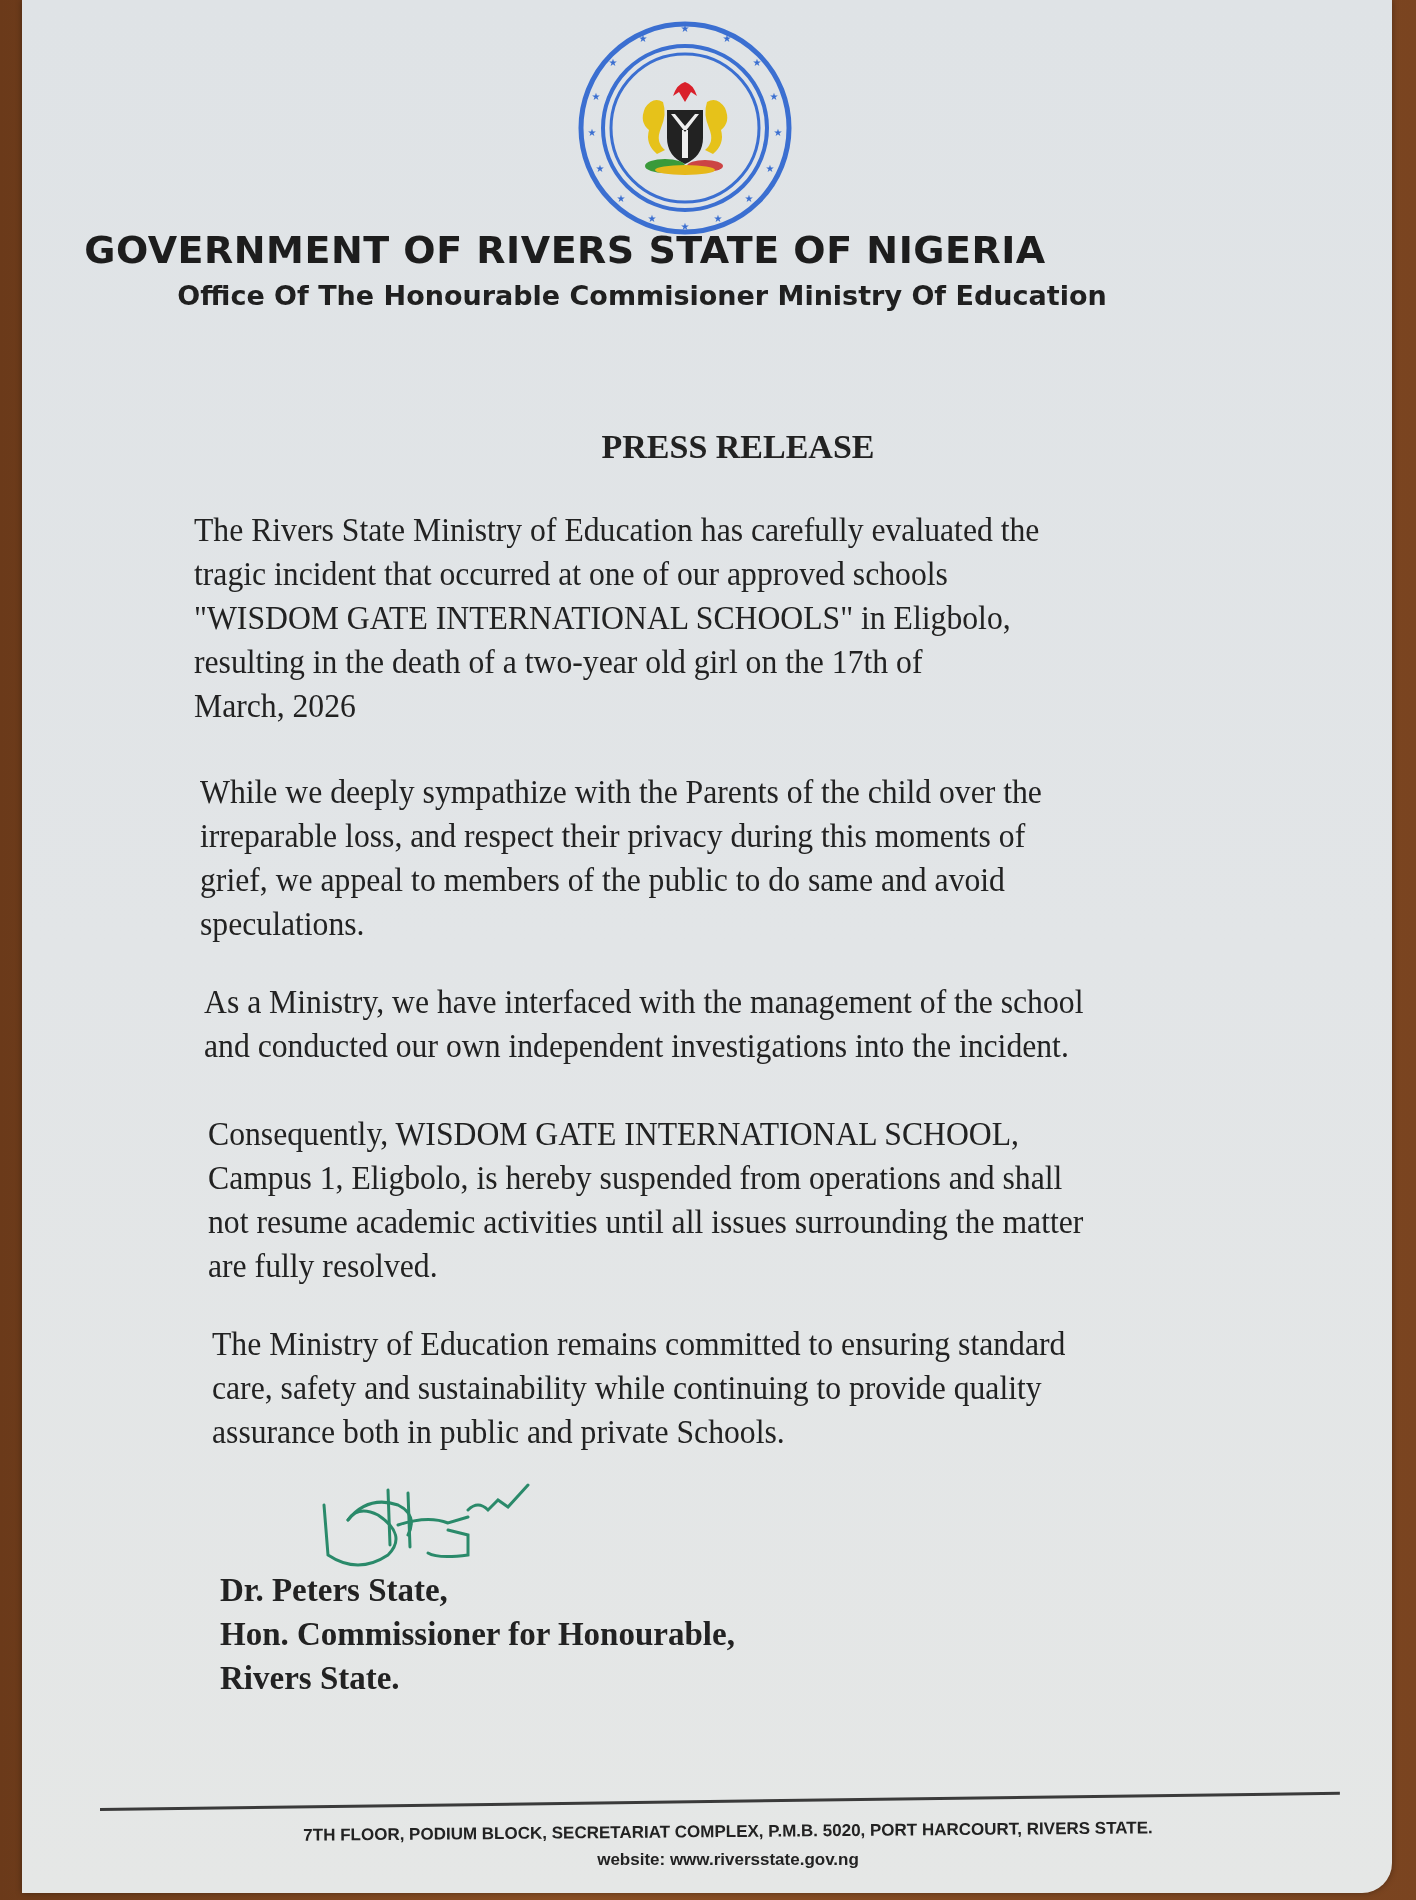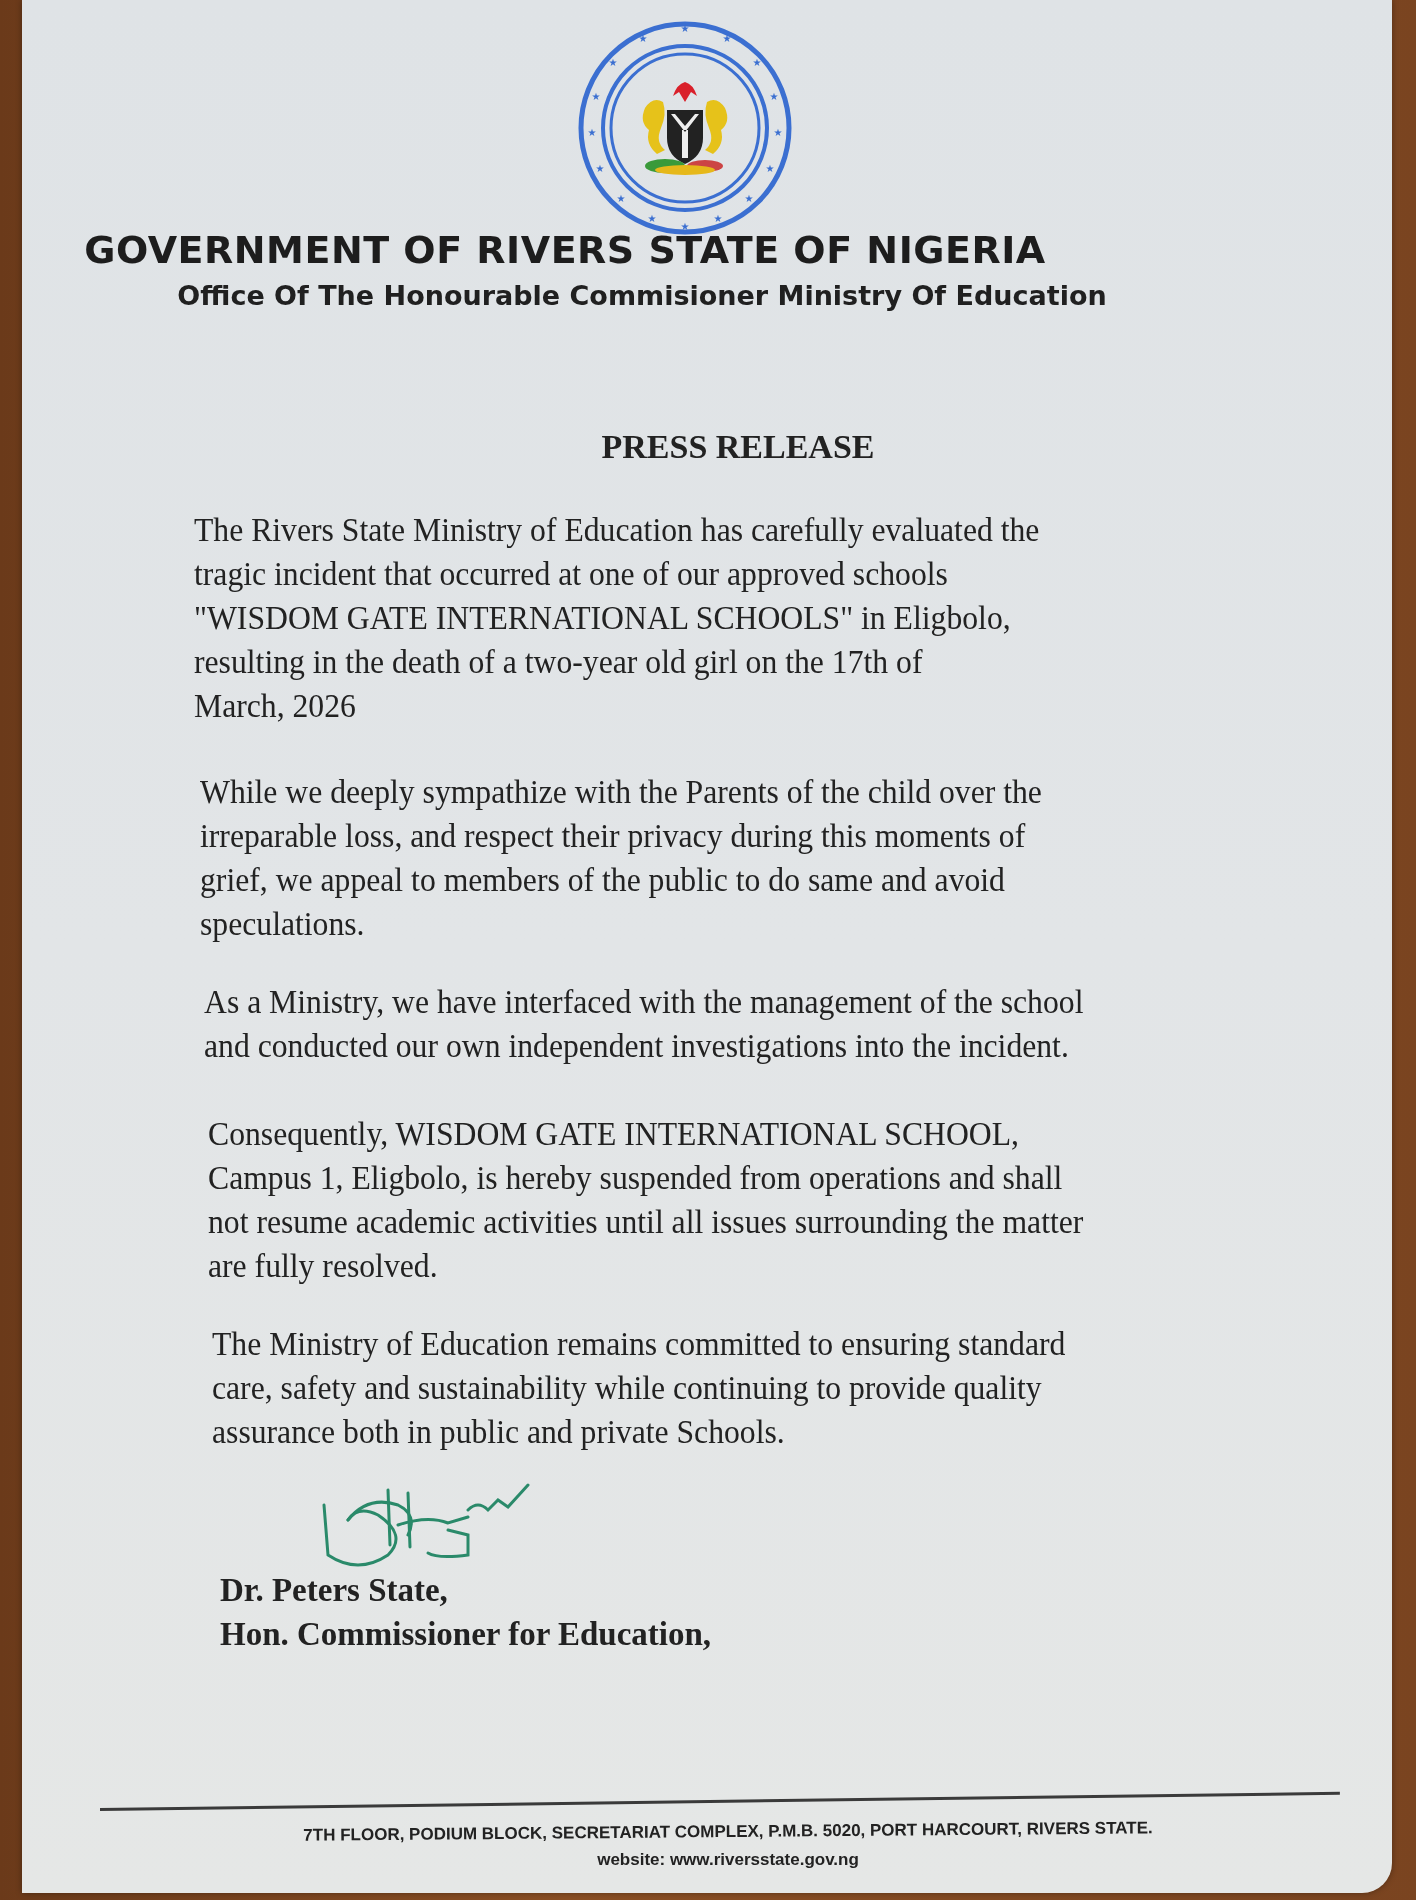--- a/index.html
+++ b/index.html
@@ -147,18 +147,19 @@
     <path d="M30 45 Q50 20 80 30 Q100 40 90 60"></path>
     <path d="M70 15 L72 70 M90 18 L92 72"></path>
     <path d="M80 50 Q110 40 130 48 L150 42"></path>
     <path d="M130 55 L150 60 L150 80 Q120 84 110 78"></path>
     <path d="M150 35 Q160 25 170 35 L180 25 L190 32 L210 10"></path>
   </g>
 </svg>
 
 <div class="sign-block">
   <span class="line">Dr. Peters State,</span>
-  <span class="line">Hon. Commissioner for Education,</span>
+  <span class="line">Hon. Commissioner for Honourable,</span>
+  <span class="line">Rivers State.</span>
 </div>
 
 <div class="footer-rule"></div>
 <div class="footer-address">7TH FLOOR, PODIUM BLOCK, SECRETARIAT COMPLEX, P.M.B. 5020, PORT HARCOURT, RIVERS STATE.</div>
 <div class="footer-website">website: www.riversstate.gov.ng</div>
 
 </body></html>

